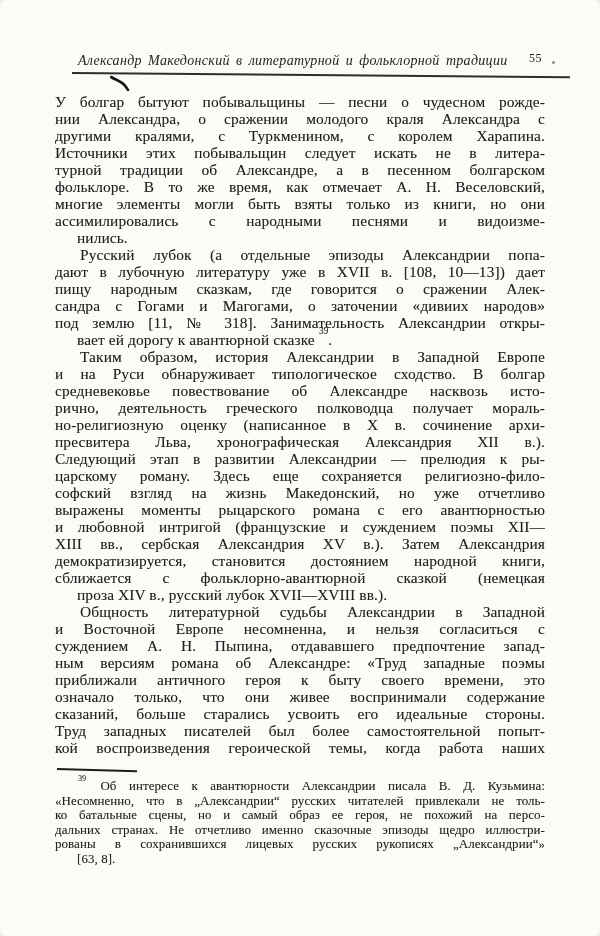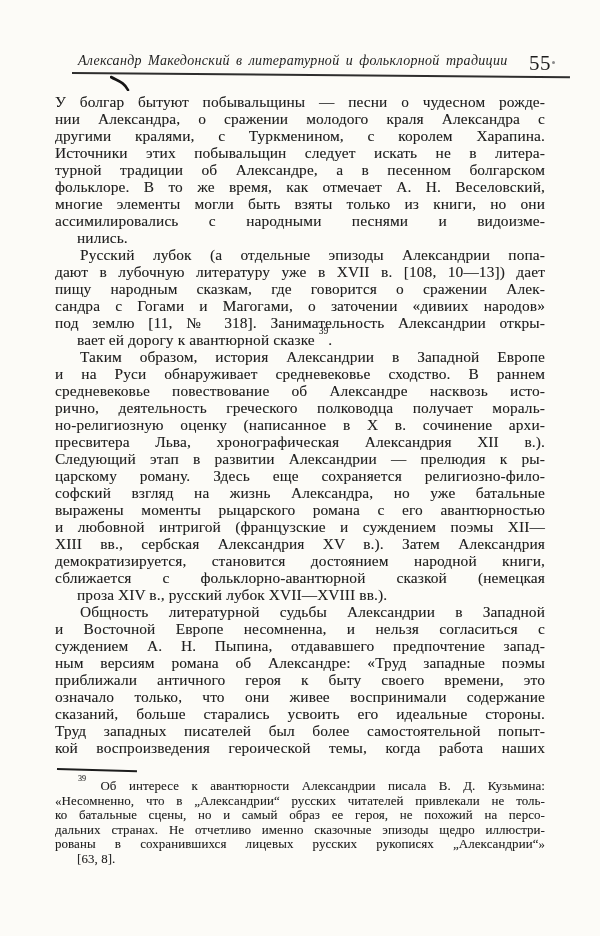--- a/index.html
+++ b/index.html
@@ -3,30 +3,31 @@
 <meta charset="utf-8">
 <style>
   html,body{margin:0;padding:0;background:#e8e8e8;}
   .page{
     position:relative;
     width:600px;height:936px;
     background:#fcfbf7;
     font-family:"Liberation Serif", serif;
     color:#1f1f1f;
     overflow:hidden;
+    border-radius:6px;
   }
   
   .running-title{
     position:absolute;left:78px;top:53px;width:440px;
     font-style:italic;font-size:14px;letter-spacing:0.3px;word-spacing:2.5px;
     white-space:nowrap;color:#232323;
   }
   .page-number{
     position:absolute;left:529px;top:51px;
-    font-size:21px;color:#1c1c1c;letter-spacing:0.5px;
+    font-size:12px;color:#1c1c1c;letter-spacing:0.5px;
   }
   .dot-artifact{
     position:absolute;left:552px;top:61px;width:3px;height:3px;
     background:#8a8a8a;border-radius:50%;
   }
   .header-rule{
     position:absolute;left:72px;top:72px;width:498px;height:1.8px;
     background:#2e2e2e;transform:rotate(0.5deg);transform-origin:left center;
   }
   .ink-mark{position:absolute;left:110px;top:75px;}
@@ -96,28 +97,28 @@
       <div>
         <div class="line indent">Русский лубок (а отдельные эпизоды Александрии попа-</div>
         <div class="line">дают в лубочную литературу уже в XVII в. [108, 10—13]) дает</div>
         <div class="line">пищу народным сказкам, где говорится о сражении Алек-</div>
         <div class="line">сандра с Гогами и Магогами, о заточении «дивиих народов»</div>
         <div class="line">под землю [11, № 318]. Занимательность Александрии откры-</div>
         <div class="line last"><span>вает ей дорогу к авантюрной сказке </span><sup>39</sup><span>.</span></div>
       </div>
       <div>
         <div class="line indent">Таким образом, история Александрии в Западной Европе</div>
-        <div class="line">и на Руси обнаруживает средневековье сходство. В раннем</div>
+        <div class="line">и на Руси обнаруживает типологическое сходство. В болгар</div>
         <div class="line">средневековье повествование об Александре насквозь исто-</div>
         <div class="line">рично, деятельность греческого полководца получает мораль-</div>
         <div class="line">но-религиозную оценку (написанное в X в. сочинение архи-</div>
         <div class="line">пресвитера Льва, хронографическая Александрия XII в.).</div>
         <div class="line">Следующий этап в развитии Александрии — прелюдия к ры-</div>
         <div class="line">царскому роману. Здесь еще сохраняется религиозно-фило-</div>
-        <div class="line">софский взгляд на жизнь Александра, но уже батальные</div>
+        <div class="line">софский взгляд на жизнь Македонский, но уже отчетливо</div>
         <div class="line">выражены моменты рыцарского романа с его авантюрностью</div>
         <div class="line">и любовной интригой (французские и суждением поэмы XII—</div>
         <div class="line">XIII вв., сербская Александрия XV в.). Затем Александрия</div>
         <div class="line">демократизируется, становится достоянием народной книги,</div>
         <div class="line">сближается с фольклорно-авантюрной сказкой (немецкая</div>
         <div class="line last">проза XIV в., русский лубок XVII—XVIII вв.).</div>
       </div>
       <div>
         <div class="line indent">Общность литературной судьбы Александрии в Западной</div>
         <div class="line">и Восточной Европе несомненна, и нельзя согласиться с</div>

